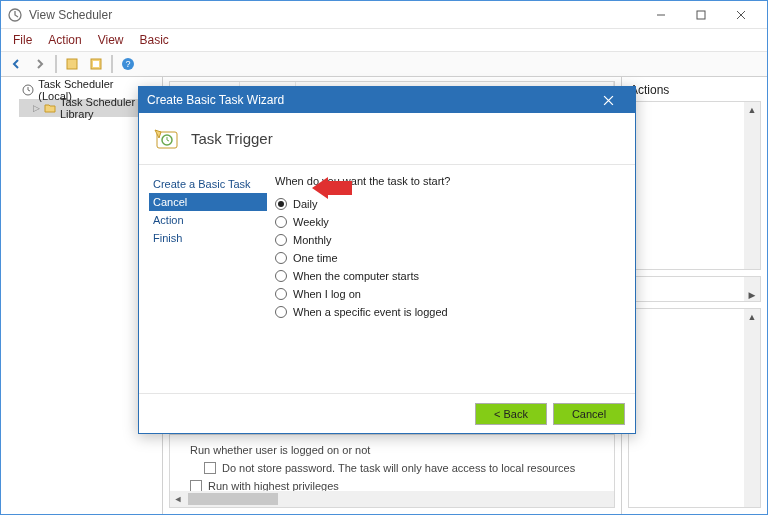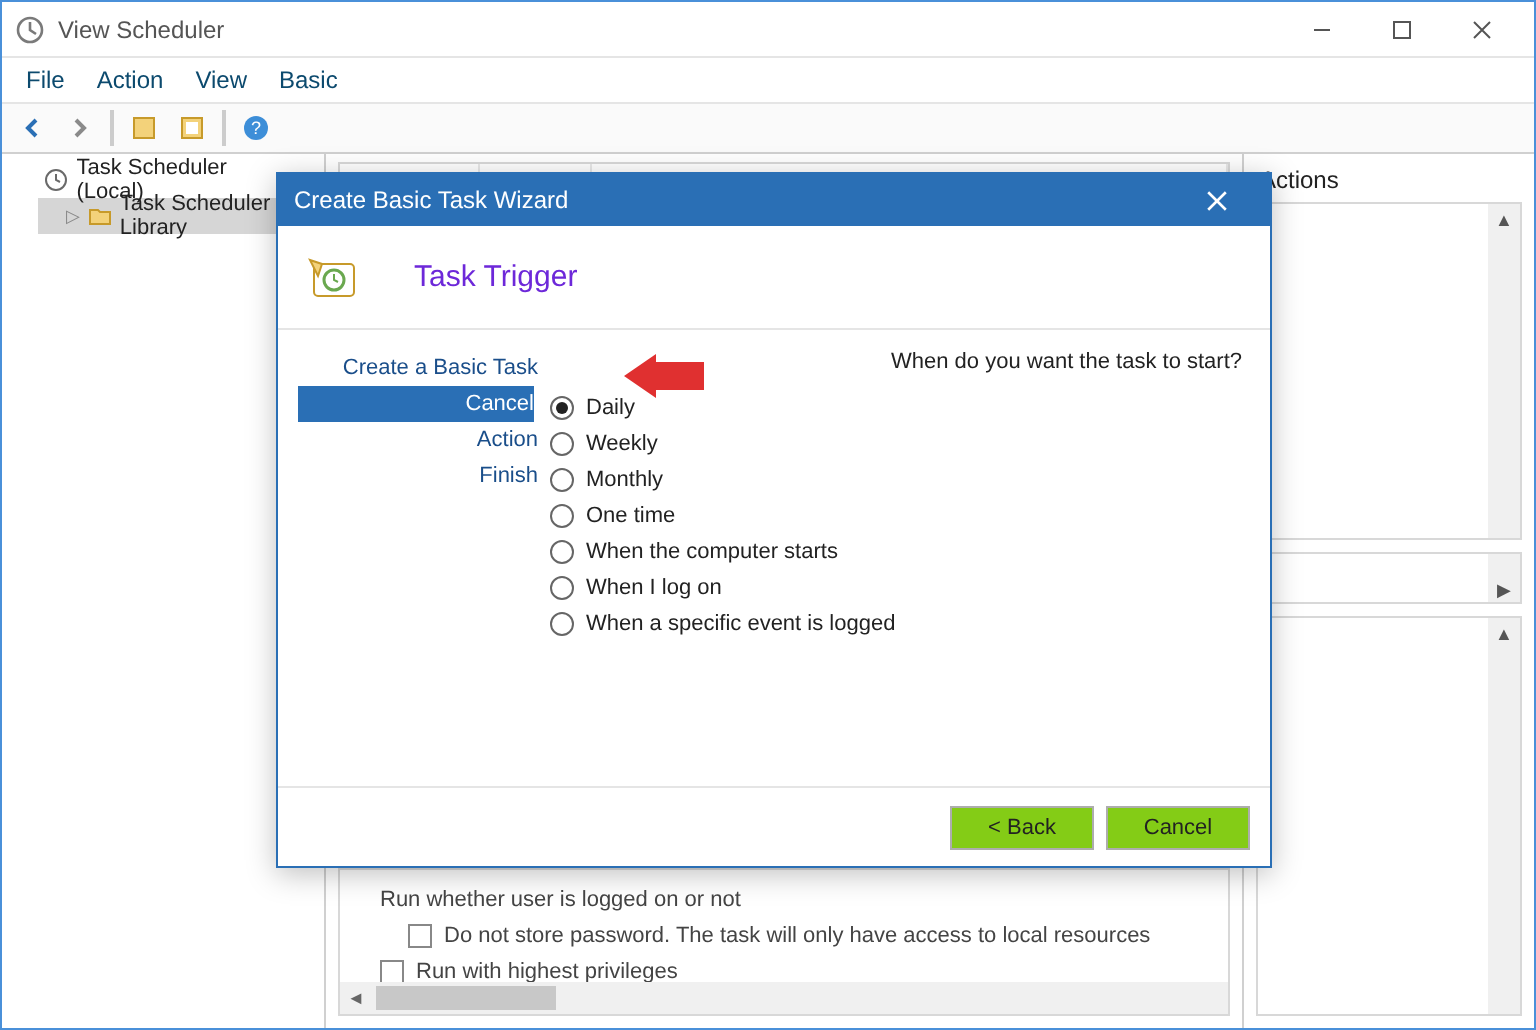--- a/index.html
+++ b/index.html
@@ -3,21 +3,21 @@
 <meta charset="utf-8">
 <style>
   * { box-sizing: border-box; font-family: "Segoe UI", Tahoma, sans-serif; }
   html,body { margin:0; padding:0; width:768px; height:515px; background:#fff; overflow:hidden; }
   .window { width:768px; height:515px; border:1px solid #4a90d9; display:flex; flex-direction:column; background:#fff; }
   .titlebar { height:28px; display:flex; align-items:center; padding:0 6px; border-bottom:1px solid #e5e5e5; color:#555; font-size:12px; }
   .titlebar .icon-slot { width:16px; height:16px; margin-right:6px; display:flex; align-items:center; justify-content:center; }
   .titlebar-spacer { flex:1; }
   .win-btn { width:40px; height:28px; display:flex; align-items:center; justify-content:center; color:#666; }
   .win-btn svg { width:10px; height:10px; }
-  .menubar { height:22px; display:flex; align-items:center; padding:0 4px; font-size:12px; color:#0c4a6e; }
+  .menubar { height:22px; display:flex; align-items:center; padding:0 4px; font-size:12px; color:#7f1d1d; }
   .menubar span { padding:2px 8px; }
   .toolbar { height:26px; border-top:1px solid #e5e5e5; border-bottom:1px solid #d0d0d0; display:flex; align-items:center; padding:0 4px; gap:2px; background:#fafafa; }
   .tbtn { width:22px; height:22px; display:flex; align-items:center; justify-content:center; border:1px solid transparent; }
   .tbtn.sep { width:1px; height:18px; background:#ccc; margin:0 2px; }
   .body { flex:1; display:flex; min-height:0; }
   .tree { width:162px; border-right:1px solid #d0d0d0; padding:4px 18px; font-size:11px; color:#222; background:#fff; }
   .tree-row { display:flex; align-items:center; height:18px; gap:4px; padding-left:2px; }
   .tree-row.child { padding-left:14px; }
   .tree-row.sel { background:#d6d6d6; }
   .tree-ic { width:14px; height:14px; display:flex; align-items:center; justify-content:center; }
@@ -45,22 +45,22 @@
   .actions-box .abar { position:absolute; right:0; top:0; bottom:0; width:16px; background:#f0f0f0; display:flex; flex-direction:column; justify-content:space-between; }
   .actions-box .abar div { height:16px; display:flex; align-items:center; justify-content:center; color:#555; font-size:9px; }
 
   
   .wizard { position:absolute; left:138px; top:86px; width:498px; height:348px; background:#fff; border:1px solid #2a6fb5; box-shadow:0 3px 14px rgba(0,0,0,0.25); display:flex; flex-direction:column; font-size:12px; }
   .wiz-title { height:26px; background:#2a6fb5; color:#fff; display:flex; align-items:center; padding:0 8px; font-size:12px; }
   .wiz-title .spacer { flex:1; }
   .wiz-close { width:38px; height:26px; display:flex; align-items:center; justify-content:center; color:#fff; }
   .wiz-header { height:52px; display:flex; align-items:center; padding:0 12px; gap:10px; border-bottom:1px solid #e5e5e5; }
   .wiz-header .wicon { width:30px; height:30px; }
-  .wiz-header .wtext { font-size:15px; color:#6d28d9;margin-left:16px; }
-  .wiz-body { flex:1; display:flex;text-align:right; }
+  .wiz-header .wtext { font-size:15px; color:#404040; }
+  .wiz-body { flex:1; display:flex; }
   .wiz-steps { width:130px; padding:10px 0 0 10px; font-size:11px; color:#1a4e8a; }
   .wiz-steps div { height:18px; line-height:18px; padding-left:4px; }
   .wiz-steps .cur { background:#2a6fb5; color:#fff; width:118px; }
   .wiz-content { flex:1; padding:10px 14px 0 6px; font-size:11px; color:#222; }
   .wiz-q { margin-bottom:8px; }
   .opt { display:flex; align-items:center; height:18px; gap:6px; }
   .radio { width:12px; height:12px; border:1px solid #666; border-radius:50%; background:#fff; display:flex; align-items:center; justify-content:center; }
   .radio.sel::after { content:""; width:6px; height:6px; border-radius:50%; background:#222; }
   .wiz-footer { height:40px; border-top:1px solid #e5e5e5; display:flex; align-items:center; justify-content:flex-end; padding:0 10px; gap:6px; }
   .btn { min-width:72px; height:22px; border:1px solid #adadad; background:#84cc16; font-size:11px; color:#222; display:flex; align-items:center; justify-content:center; padding:0 10px; }

